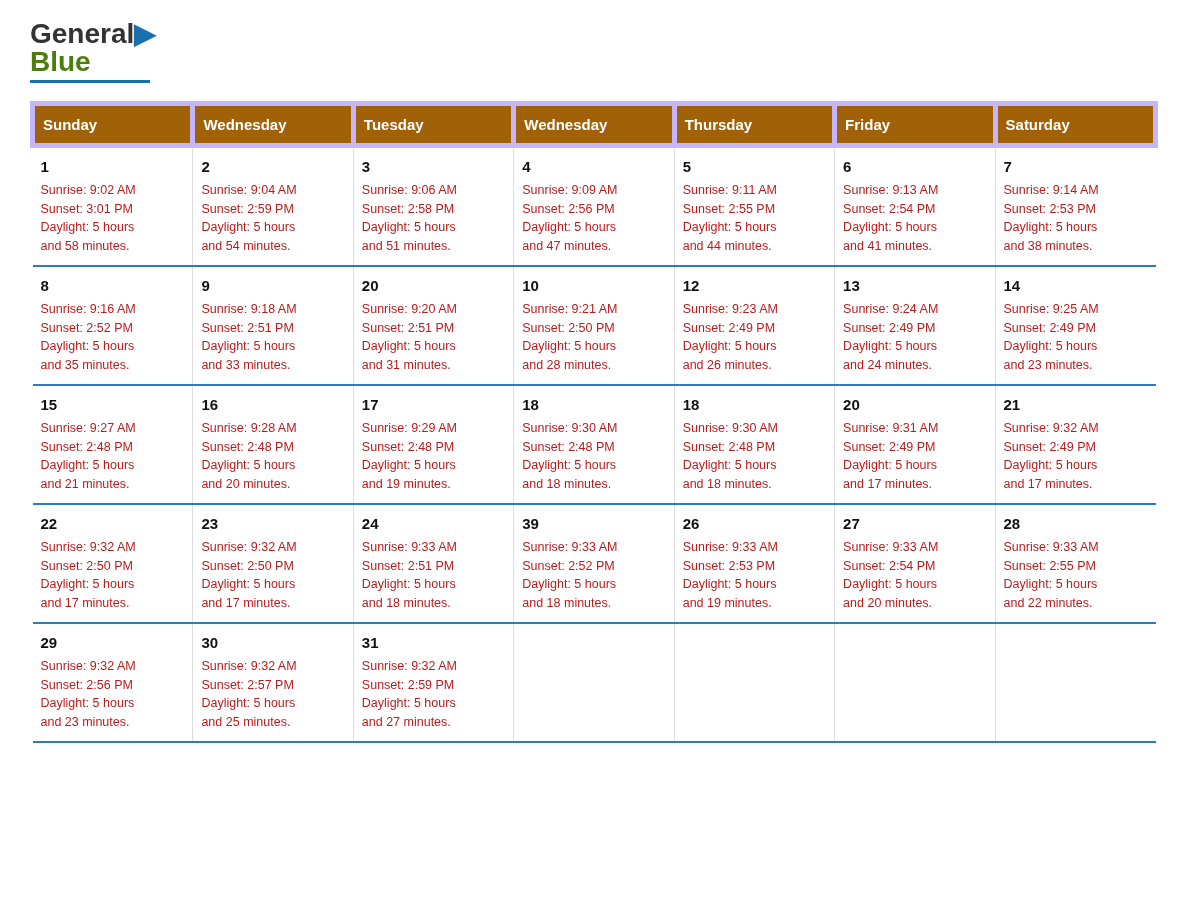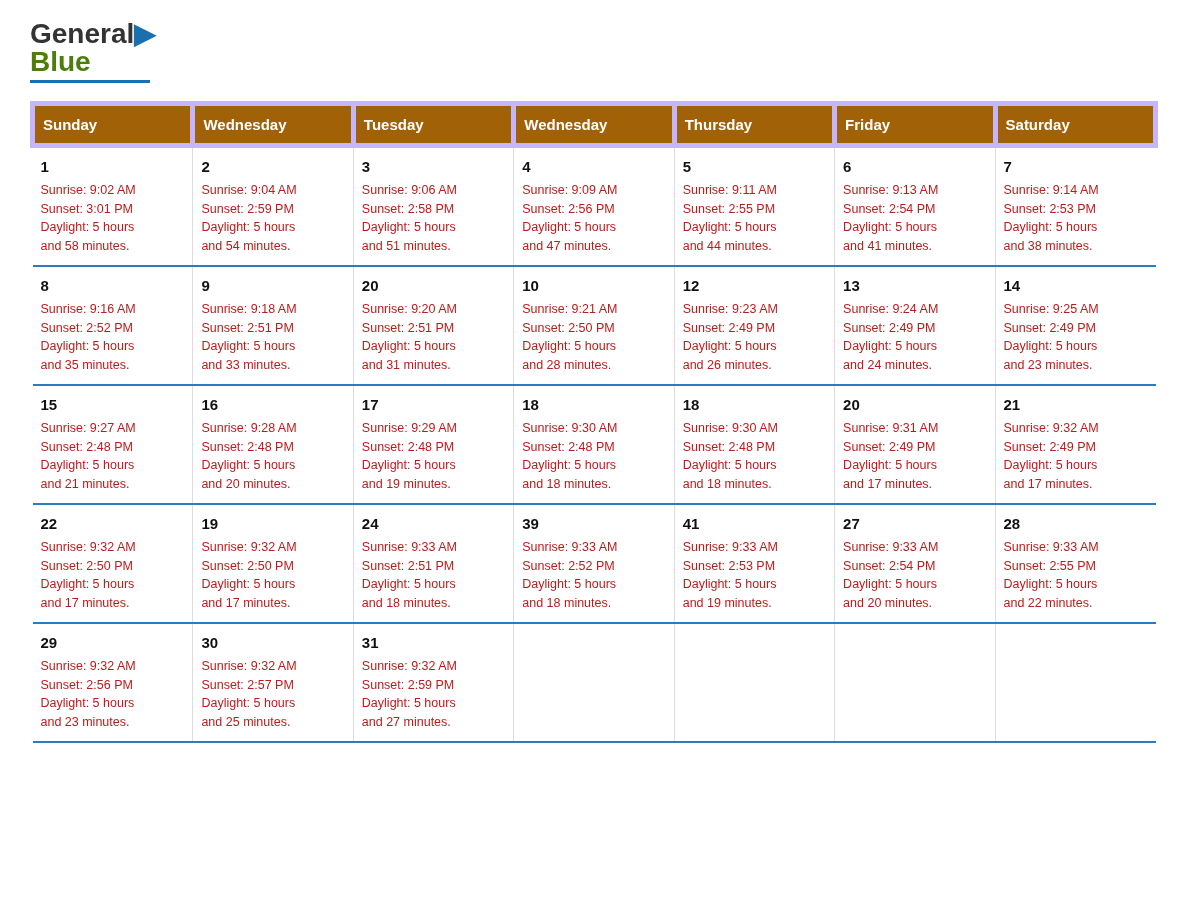--- a/index.html
+++ b/index.html
@@ -169,27 +169,27 @@
         <td><span class="day-num">18</span>
 <span class="day-info">Sunrise: 9:30 AM<br>Sunset: 2:48 PM<br>Daylight: 5 hours<br>and 18 minutes.</span></td>
         <td><span class="day-num">20</span>
 <span class="day-info">Sunrise: 9:31 AM<br>Sunset: 2:49 PM<br>Daylight: 5 hours<br>and 17 minutes.</span></td>
         <td><span class="day-num">21</span>
 <span class="day-info">Sunrise: 9:32 AM<br>Sunset: 2:49 PM<br>Daylight: 5 hours<br>and 17 minutes.</span></td>
       </tr>
       <tr>
         <td><span class="day-num">22</span>
 <span class="day-info">Sunrise: 9:32 AM<br>Sunset: 2:50 PM<br>Daylight: 5 hours<br>and 17 minutes.</span></td>
-        <td><span class="day-num">19</span>
+        <td><span class="day-num">23</span>
 <span class="day-info">Sunrise: 9:32 AM<br>Sunset: 2:50 PM<br>Daylight: 5 hours<br>and 17 minutes.</span></td>
         <td><span class="day-num">24</span>
 <span class="day-info">Sunrise: 9:33 AM<br>Sunset: 2:51 PM<br>Daylight: 5 hours<br>and 18 minutes.</span></td>
         <td><span class="day-num">39</span>
 <span class="day-info">Sunrise: 9:33 AM<br>Sunset: 2:52 PM<br>Daylight: 5 hours<br>and 18 minutes.</span></td>
-        <td><span class="day-num">41</span>
+        <td><span class="day-num">26</span>
 <span class="day-info">Sunrise: 9:33 AM<br>Sunset: 2:53 PM<br>Daylight: 5 hours<br>and 19 minutes.</span></td>
         <td><span class="day-num">27</span>
 <span class="day-info">Sunrise: 9:33 AM<br>Sunset: 2:54 PM<br>Daylight: 5 hours<br>and 20 minutes.</span></td>
         <td><span class="day-num">28</span>
 <span class="day-info">Sunrise: 9:33 AM<br>Sunset: 2:55 PM<br>Daylight: 5 hours<br>and 22 minutes.</span></td>
       </tr>
       <tr>
         <td><span class="day-num">29</span>
 <span class="day-info">Sunrise: 9:32 AM<br>Sunset: 2:56 PM<br>Daylight: 5 hours<br>and 23 minutes.</span></td>
         <td><span class="day-num">30</span>

